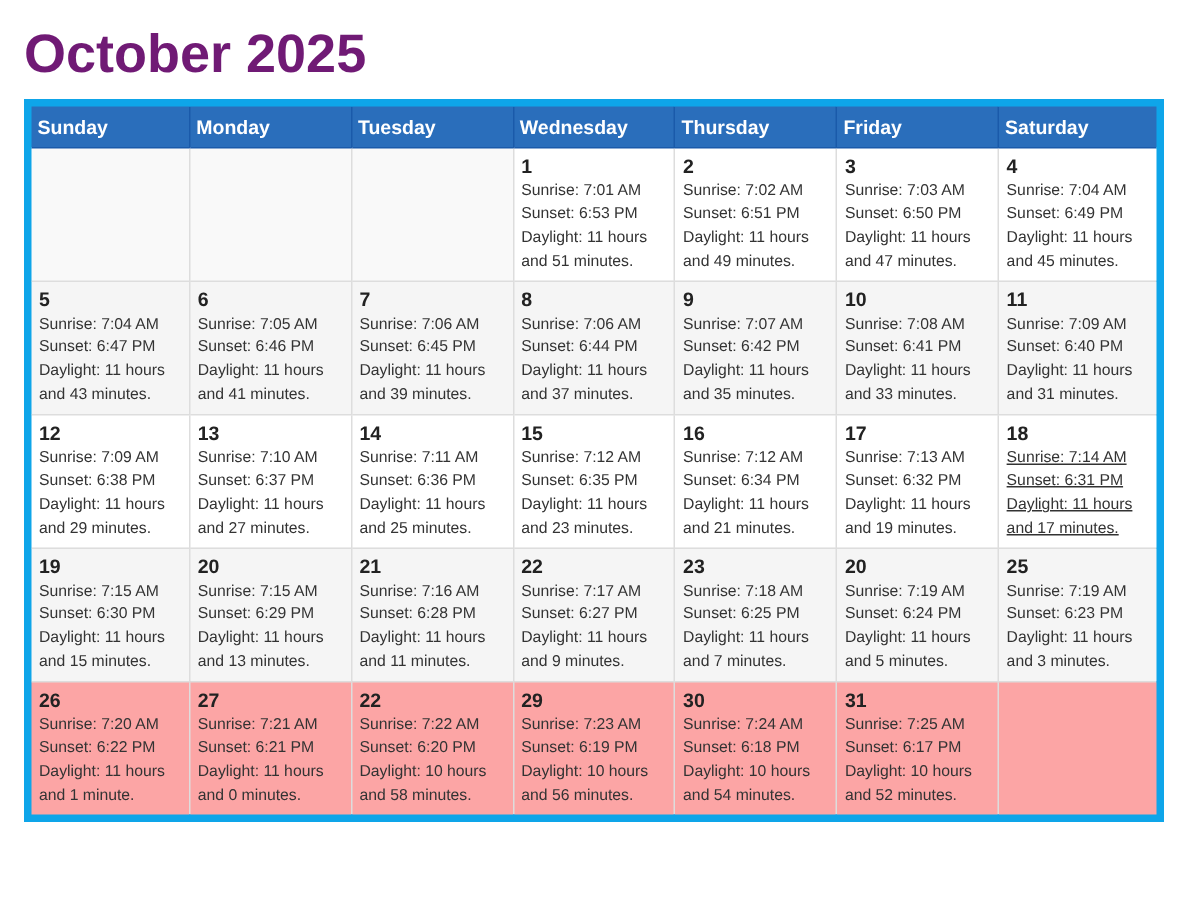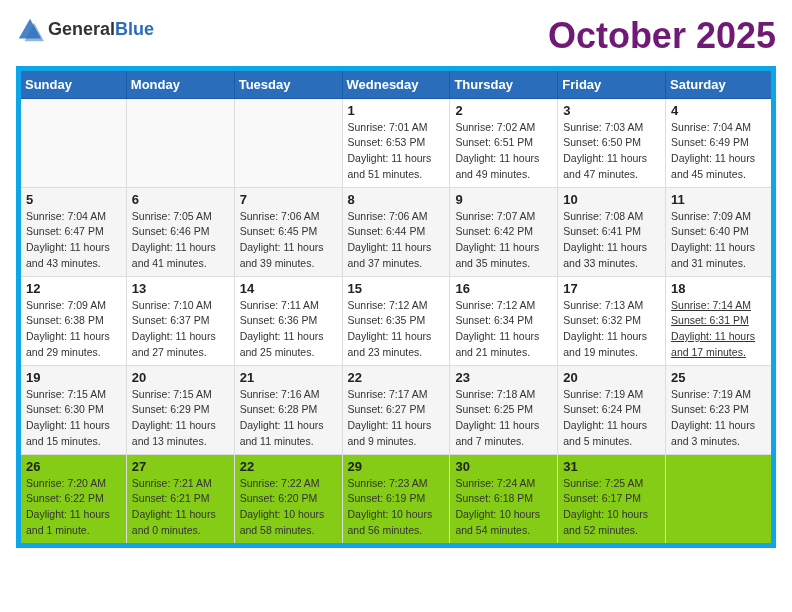--- a/index.html
+++ b/index.html
@@ -87,40 +87,27 @@
       color: #222;
       display: block;
       margin-bottom: 2px;
     }
     .day-info {
       font-size: 10.5px;
       color: #333;
       line-height: 1.5;
     }
     .calendar tbody tr:last-child td {
-      background: #84cc16;
+      background: #fca5a5;
     }
   </style>
 </head>
 <body>
 
 <div class="header">
-  <div class="logo">
-    <svg class="logo-icon" viewBox="0 0 40 40" xmlns="http://www.w3.org/2000/svg">
-      <rect width="40" height="40" fill="none"></rect>
-      <polygon points="20,4 36,32 4,32" fill="#2a6ebb" opacity="0.85"></polygon>
-      <polygon points="26,10 40,36 12,36" fill="#2a6ebb" opacity="0.5"></polygon>
-    </svg>
-    <div>
-      <div style="display:flex;gap:0;">
-        <span class="logo-text-general">General</span>
-        <span class="logo-text-blue">Blue</span>
-      </div>
-    </div>
-  </div>
   <div class="title-section">
     <div class="month-title">October 2025</div>
   </div>
 </div>
 
 <table class="calendar">
   <thead>
     <tr>
     <th>Sunday</th>
         <th>Monday</th>

